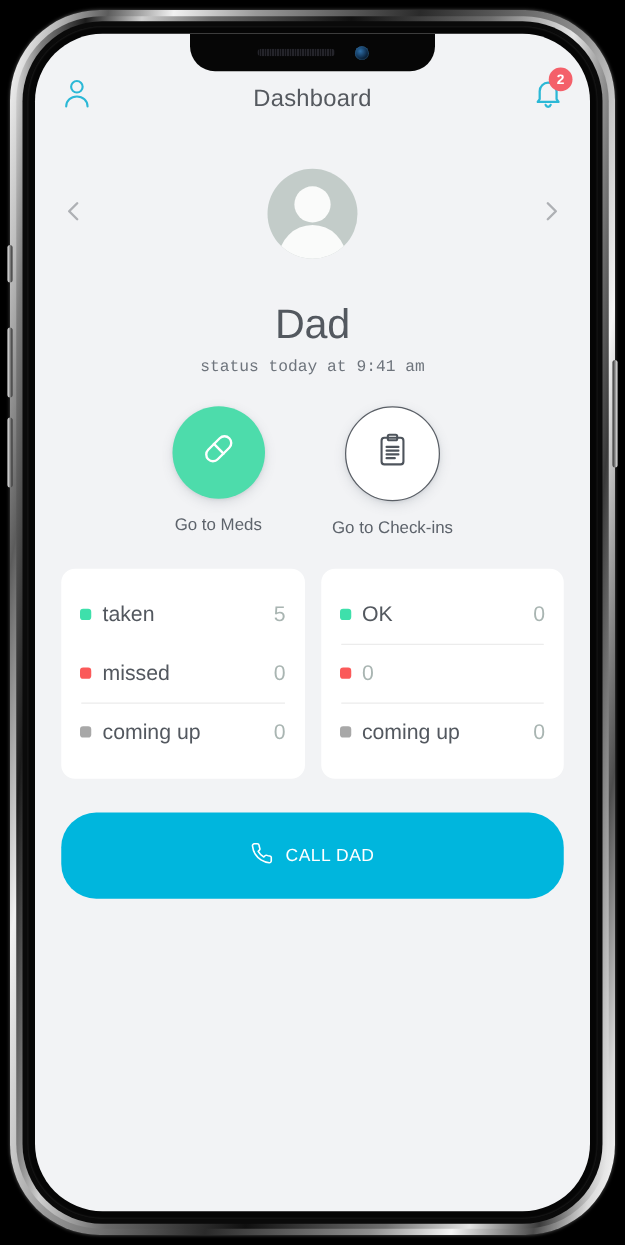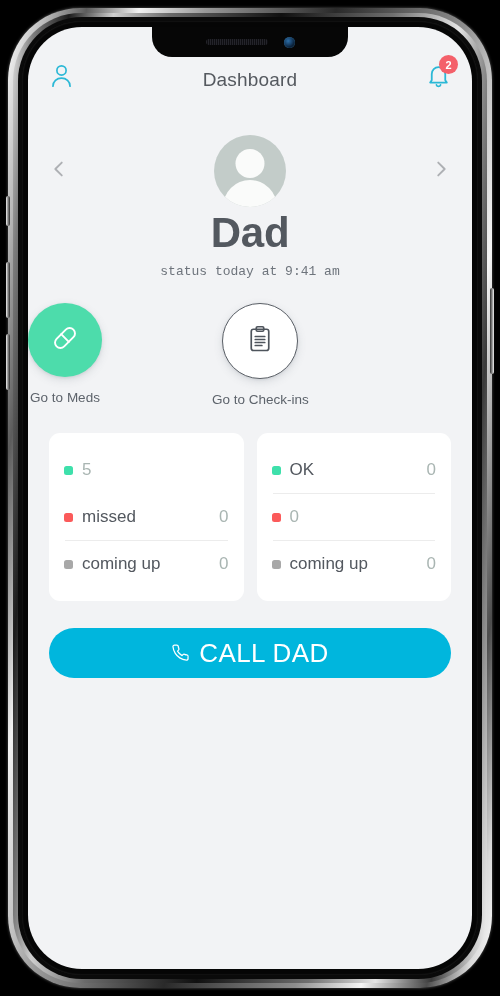--- a/index.html
+++ b/index.html
@@ -198,42 +198,43 @@
     left: 50%;
     transform: translateX(-50%);
     top: 45px;
     width: 54px;
     height: 48px;
     border-radius: 27px 27px 0 0;
     background: #fafbfa;
   }
 
   .headline {
-    margin-top: 3px;
+    margin-top: 34px;
     text-align: center;
-    font-size: 42px;
+    font-size: 33px;
     line-height: 1.08;
     color: #53585f;
-    font-weight: 700;
+    font-weight: 400;
     letter-spacing: -.2px;
   }
   .subline {
     margin-top: 9px;
     text-align: center;
     font-size: 13px;
     color: #6e747c;
     font-weight: 400;
     font-family: Liberation Mono, monospace;
   }
 
   
   .actions {
     margin-top: 24px;
     display: flex;
-    gap: 110px;
+    justify-content: center;
+    gap: 54px;
   }
   .action { text-align: center; cursor: pointer; }
   .circle {
     width: 74px;
     height: 74px;
     border-radius: 50%;
     margin: 0 auto;
     display: flex;
     align-items: center;
     justify-content: center;
@@ -290,29 +291,29 @@
   .divider {
     height: 1px;
     background: #ececec;
     margin: 0 1px;
   }
   .divider.hidden { background: transparent; }
 
   
   .call-wrap { margin: 27px 21px 0 21px; }
   .call-btn {
-    height: 50px;
+    height: 69px;
     border-radius: 28px;
     background: #00b6dd;
     color: #fff;
     display: flex;
     align-items: center;
     justify-content: center;
     gap: 9px;
-    font-size: 26px;
+    font-size: 14px;
     letter-spacing: .4px;
     cursor: pointer;
     border: none;
     width: 100%;
     font-family: inherit;
   }
 </style>
 </head>
 <body>
 
@@ -413,20 +414,21 @@
         </div>
         <div class="action-label">Go to Check-ins</div>
       </div>
     </div>
 
     <div class="cards">
 
       <div class="card">
         <div class="row">
           <span class="dot" style="background: rgb(62, 224, 171);"></span>
+          <span class="row-label">taken</span>
           <span class="row-value">5</span>
         </div>
         <div class="divider hidden"></div>
         <div class="row">
           <span class="dot" style="background: rgb(251, 90, 90);"></span>
           <span class="row-label">missed</span>
           <span class="row-value">0</span>
         </div>
         <div class="divider"></div>
         <div class="row">

